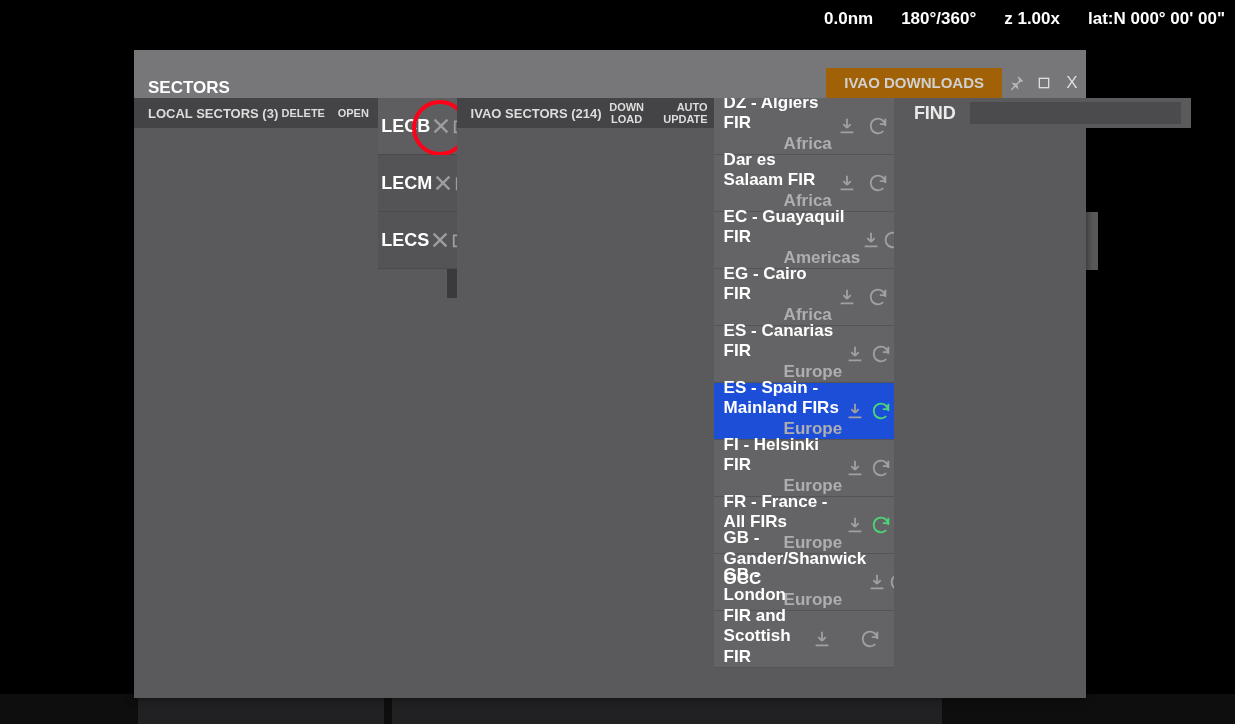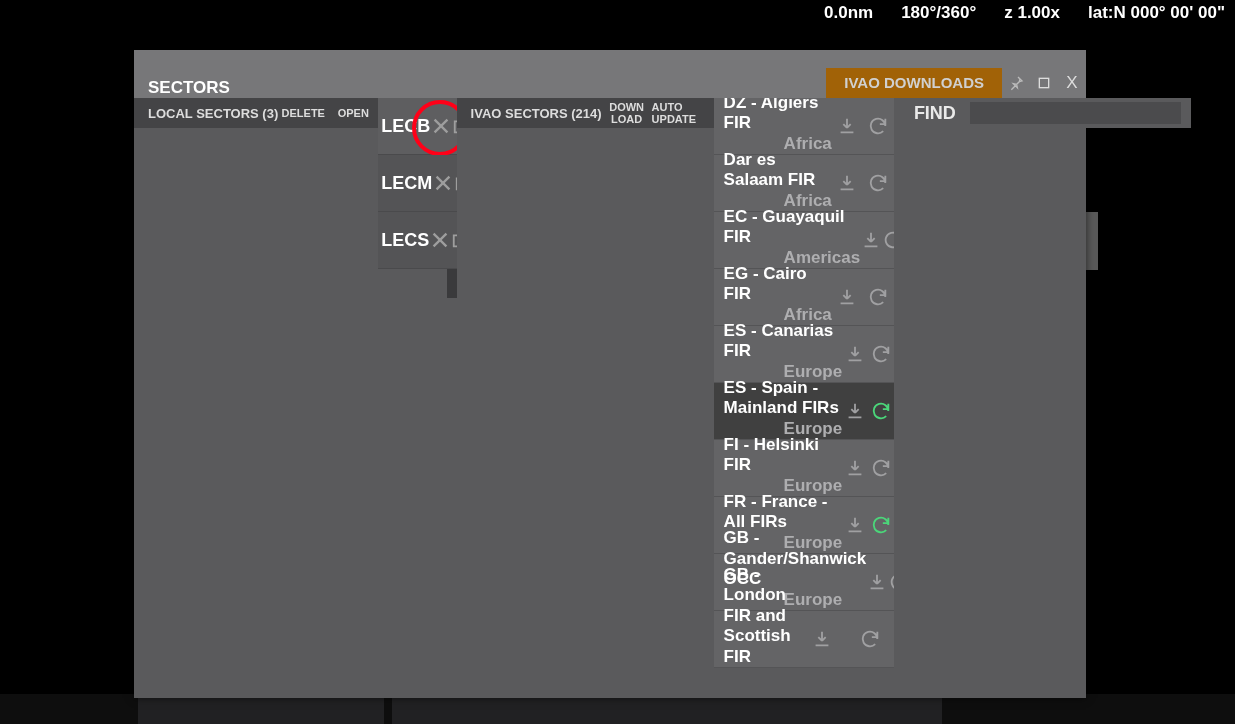--- a/index.html
+++ b/index.html
@@ -1,48 +1,48 @@
 <!DOCTYPE html>
 <html><head>
 <meta charset="utf-8">
 <style>
   html,body{margin:0;padding:0;width:1235px;height:724px;background:#000;font-family:"Segoe UI",Arial,sans-serif;color:#ddd;overflow:hidden;position:relative}
   
-  .statusbar{position:absolute;top:0;left:0;right:0;height:26px;background:#000;color:#fff;font-size:17px;font-weight:600;display:flex;justify-content:flex-end;align-items:flex-start;padding:3px 10px 0 0}
+  .statusbar{position:absolute;top:0;left:0;right:0;height:26px;background:#000;color:#fff;font-size:17px;font-weight:600;display:flex;justify-content:flex-end;align-items:flex-end;padding:3px 10px 0 0}
   .statusbar span{margin-left:28px;white-space:pre}
   
   .dialog{position:absolute;left:134px;top:50px;width:952px;height:648px;background:#5a5a5c;box-shadow:0 0 8px rgba(0,0,0,.6);display:flex;flex-direction:column}
   .titlebar{height:48px;background:#777779;display:flex;align-items:flex-end;color:#fff;font-size:17px;font-weight:600}
   .titlebar .title{padding-left:14px;flex:1}
   .titlebar .tab{height:30px;line-height:30px;padding:0 18px;color:#d0d0d0;font-size:15px;font-weight:600;background:#a16207}
   .titlebar .ctl{width:28px;height:30px;display:flex;align-items:center;justify-content:center;color:#ccc;font-size:17px}
   .titlebar svg{width:16px;height:16px}
   
   .dbody{flex:1;display:flex;min-height:0}
   .pane{display:flex;min-height:0}
   .pane.left{width:456px}
   .pane.right{flex:1}
   
   .colhead{height:30px;background:#444446;display:flex;align-items:center;color:#ddd;font-size:13px;font-weight:600;padding-left:14px}
   .colhead .lbl{flex:1}
   .colhead .mini{width:50px;text-align:center;font-size:11px;line-height:1.1}
-  .colhead .mini2{width:56px;text-align:left;font-size:11px;line-height:1.1}
+  .colhead .mini2{width:56px;text-align:right;font-size:11px;line-height:1.1}
   .colhead.right{padding-right:6px}
   
   .localrows{flex:1;overflow:hidden;position:relative}
   .lrow{height:56px;display:flex;align-items:center;padding-left:3px;color:#fff;font-size:18px;font-weight:600;background:#545456;border-bottom:1px solid #4a4a4c;position:relative}
   .lrow.sel{background:#5e5e60}
   .lrow .name{flex:1}
   .lrow .ibtn{width:46px;height:56px;display:flex;align-items:center;justify-content:center;color:#9e9e9e;position:relative}
   .lrow .ibtn svg{width:22px;height:22px}
   .circle-highlight{position:absolute;width:48px;height:48px;border:4px solid #ff0018;border-radius:50%;right:6px;top:2px;pointer-events:none}
   
   .ivaorows{flex:1;overflow:hidden}
   .irow{height:56px;display:flex;align-items:flex-end;padding-left:10px;background:#646466;border-bottom:1px solid #545456}
-  .irow.alt{background:#404040}
+  .irow.alt{background:#1d4ed8}
   .irow .meta{flex:1;padding-top:2px}
   .irow .fir{color:#fff;font-size:17px;font-weight:600;line-height:1.2}
   .irow .region{color:#aeaeb0;font-size:17px;font-weight:600;line-height:1.2;padding-left:60px}
   .irow .ibtn{width:48px;height:56px;display:flex;align-items:center;justify-content:center;color:#a0a0a2}
   .irow .ibtn.green svg{stroke:#4bd67a}
   .irow .ibtn svg{width:22px;height:22px}
   
   .scrollhint{position:absolute;right:0;top:0;width:10px;height:200px;background:#3a3a3c}
   
   .findbar{height:30px;display:flex;align-items:center;padding-left:20px;background:#5a5a5c}

